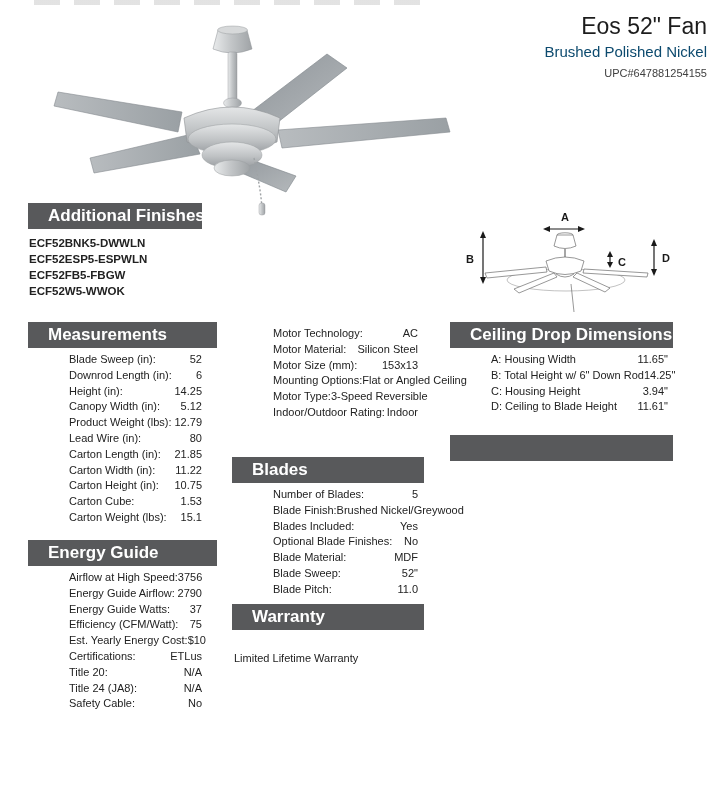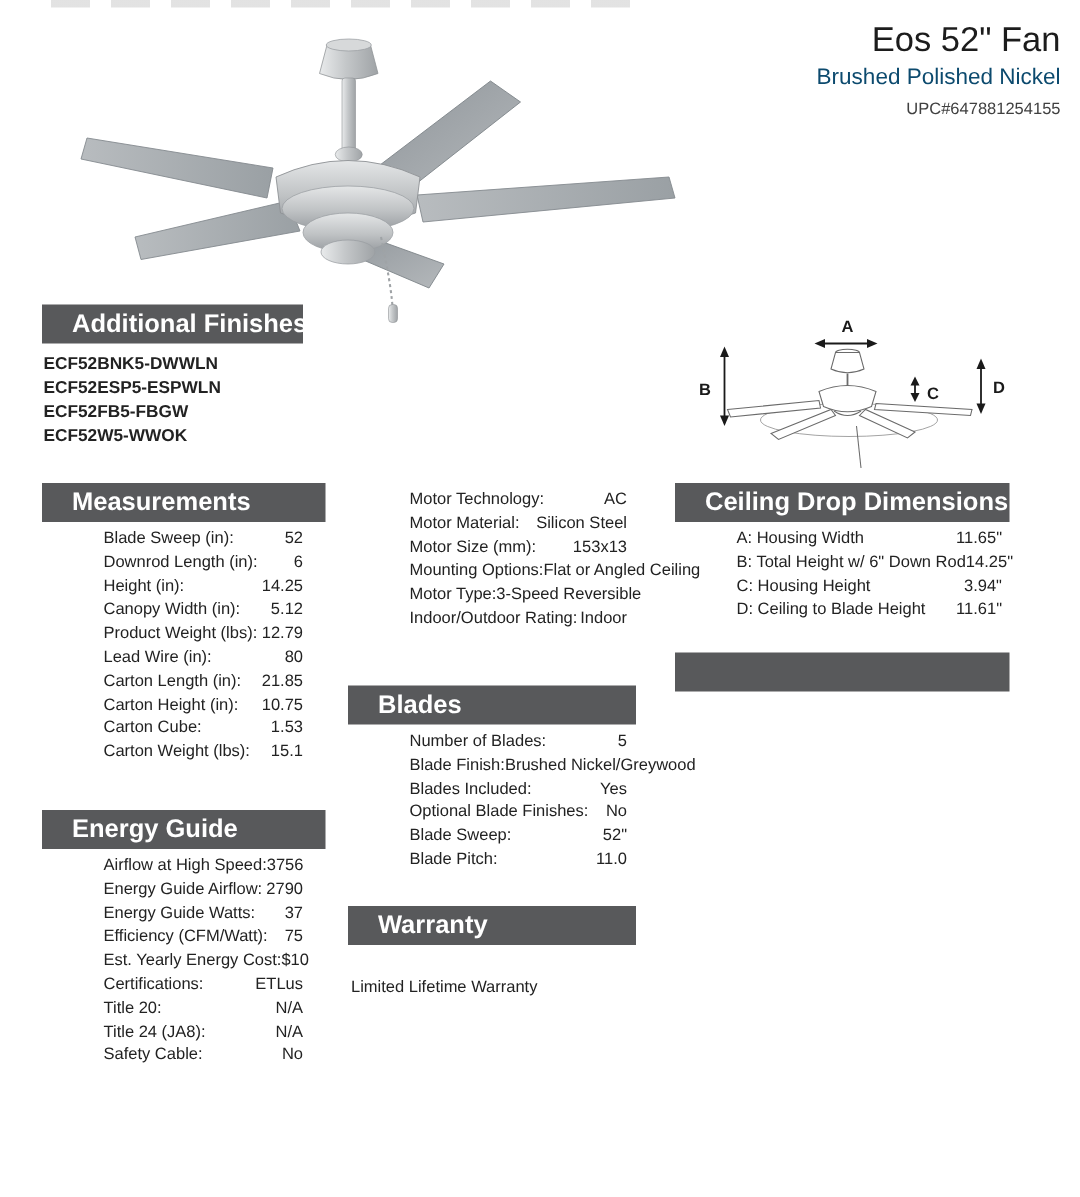--- a/index.html
+++ b/index.html
@@ -173,20 +173,24 @@
         <div class="row">
           <span class="lbl">Lead Wire (in):</span>
           <span class="val">80</span>
         </div>
 
         <div class="row">
           <span class="lbl">Carton Length (in):</span>
           <span class="val">21.85</span>
         </div>
 
+        <div class="row">
+          <span class="lbl">Carton Width (in):</span>
+          <span class="val">11.22</span>
+        </div>
 
         <div class="row">
           <span class="lbl">Carton Height (in):</span>
           <span class="val">10.75</span>
         </div>
 
         <div class="row">
           <span class="lbl">Carton Cube:</span>
           <span class="val">1.53</span>
         </div>
@@ -301,20 +305,24 @@
         <div class="row">
           <span class="lbl">Blades Included:</span>
           <span class="val">Yes</span>
         </div>
 
         <div class="row">
           <span class="lbl">Optional Blade Finishes:</span>
           <span class="val">No</span>
         </div>
 
+        <div class="row">
+          <span class="lbl">Blade Material:</span>
+          <span class="val">MDF</span>
+        </div>
 
         <div class="row">
           <span class="lbl">Blade Sweep:</span>
           <span class="val">52"</span>
         </div>
 
         <div class="row">
           <span class="lbl">Blade Pitch:</span>
           <span class="val">11.0</span>
         </div>

